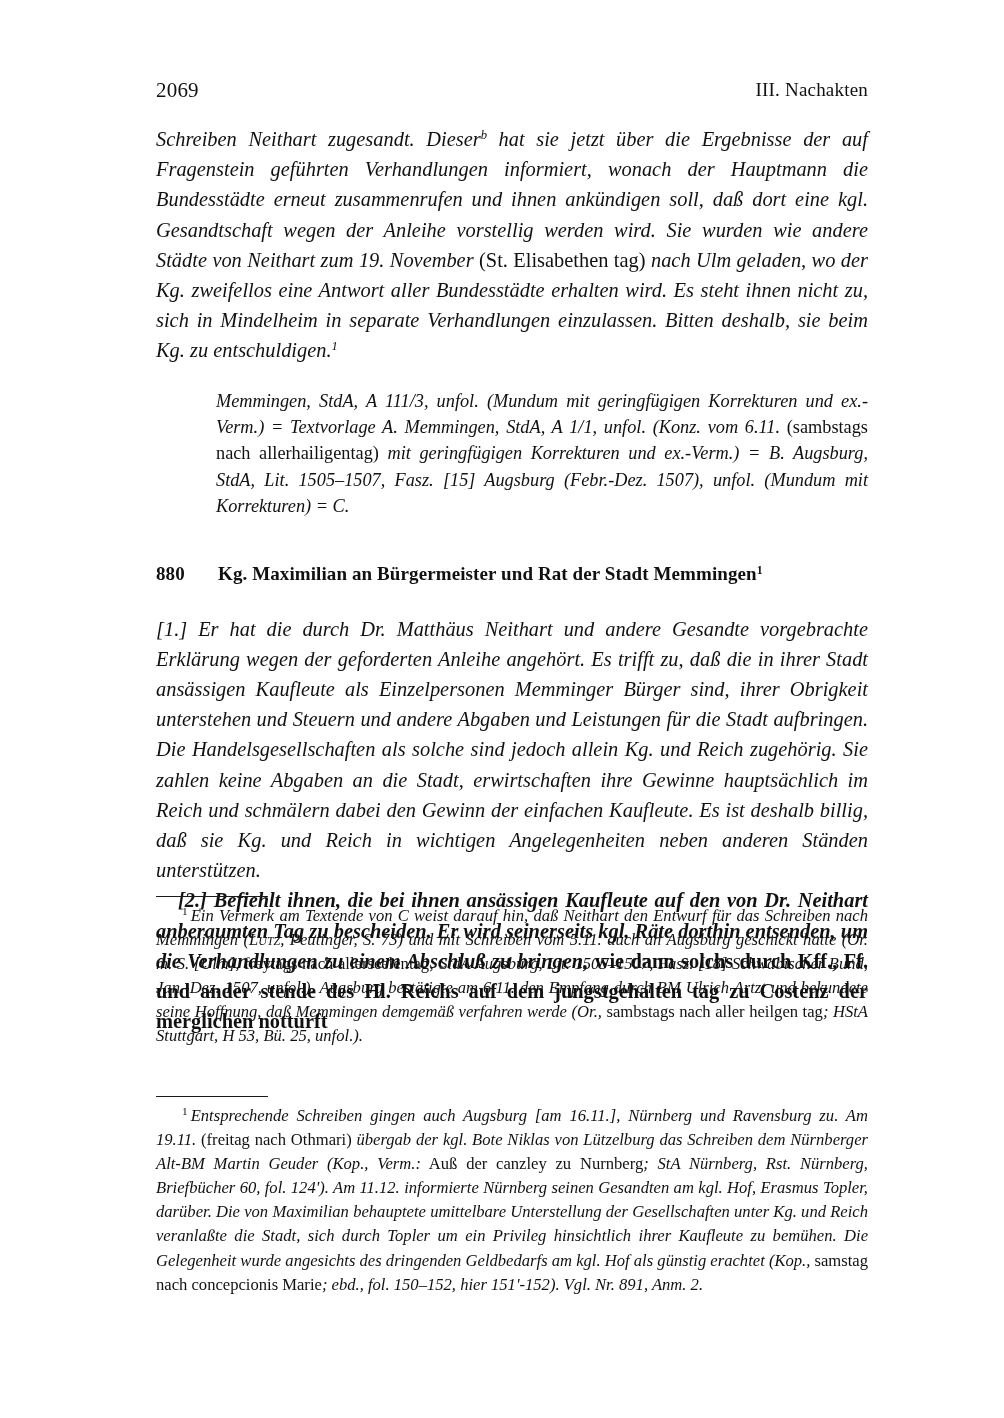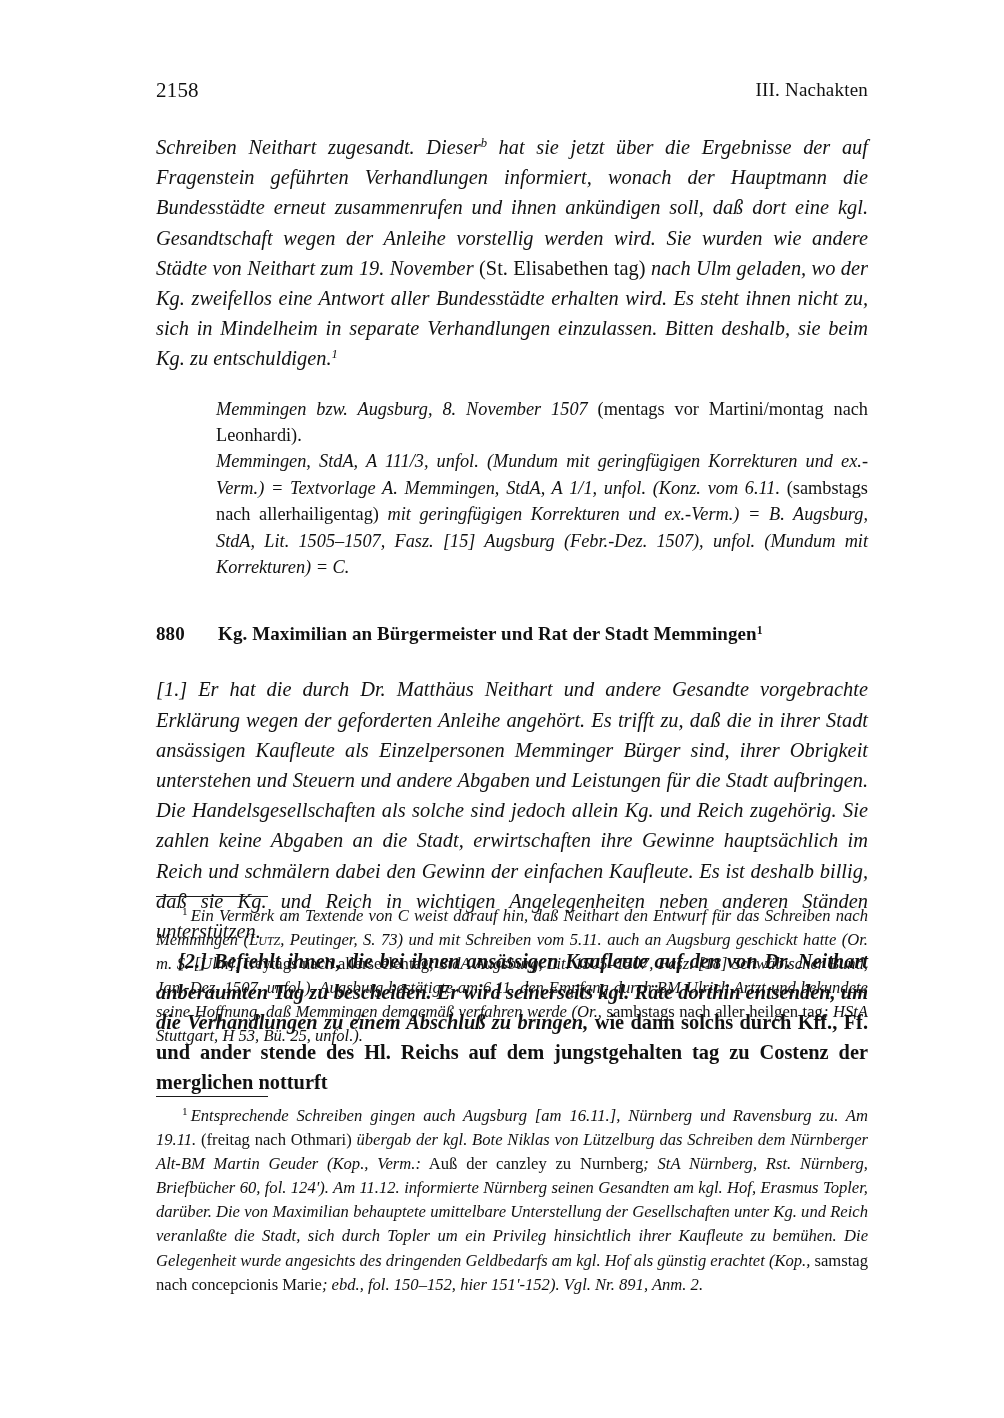--- a/index.html
+++ b/index.html
@@ -51,21 +51,20 @@
     font-size: 19px;
     letter-spacing: .2px;
   }
 
   
   .body-col {
     position: absolute;
     top: 124px;
     left: 156px;
     width: 712px;
-    margin-top: 8px;
   }
 
   p {
     margin: 0;
   }
 
   .para {
     font-style: italic;
     font-size: 20.4px;
     line-height: 30.2px;
@@ -176,30 +175,29 @@
   .fn-var { top: 893px; }
   .fn-one { top: 896px; }
   .fn-two { top: 1096px; }
 </style>
 </head>
 <body>
 
 <div class="page">
 
   <div class="running-head">
-    <span class="folio">2158</span>
+    <span class="folio">2069</span>
     <span class="head-title">III. Nachakten</span>
   </div>
 
   <div class="body-col">
 
     <p class="para cont"><span>Schreiben Neithart zugesandt. Dieser</span><sup>b</sup><span> hat sie jetzt über die Ergebnisse der auf Fragenstein geführten Verhandlungen informiert, wonach der Hauptmann die Bundesstädte erneut zusammenrufen und ihnen ankündigen soll, daß dort eine kgl. Gesandtschaft wegen der Anleihe vorstellig werden wird. Sie wurden wie andere Städte von Neithart zum 19. November </span><span class="rom">(St. Elisabethen tag)</span><span> nach Ulm geladen, wo der Kg. zweifellos eine Antwort aller Bundesstädte erhalten wird. Es steht ihnen nicht zu, sich in Mindelheim in separate Verhandlungen einzulassen. Bitten deshalb, sie beim Kg. zu entschuldigen.</span><sup>1</sup></p>
 
     <div class="apparatus">
-      <p><span>Memmingen bzw. Augsburg, 8. November 1507</span><span class="rom"> (mentags vor Martini/montag nach Leonhardi).</span></p>
       <p><span>Memmingen, StdA, A 111/3, unfol. (Mundum mit geringfügigen Korrekturen und ex.-Verm.) = Textvorlage A. Memmingen, StdA, A 1/1, unfol. (Konz. vom 6.11. </span><span class="rom">(sambstags nach allerhailigentag)</span><span> mit geringfügigen Korrekturen und ex.-Verm.) = B. Augsburg, StdA, Lit. 1505–1507, Fasz. [15] Augsburg (Febr.-Dez. 1507), unfol. (Mundum mit Korrekturen) = C.</span></p>
     </div>
 
     <p class="item-heading"><span class="num">880</span><span>Kg. Maximilian an Bürgermeister und Rat der Stadt Memmingen</span><sup class="rom">1</sup></p>
 
     <p class="para after-heading">[1.] Er hat die durch Dr. Matthäus Neithart und andere Gesandte vorgebrachte Erklärung wegen der geforderten Anleihe angehört. Es trifft zu, daß die in ihrer Stadt ansässigen Kaufleute als Einzelpersonen Memminger Bürger sind, ihrer Obrigkeit unterstehen und Steuern und andere Abgaben und Leistungen für die Stadt aufbringen. Die Handelsgesellschaften als solche sind jedoch allein Kg. und Reich zugehörig. Sie zahlen keine Abgaben an die Stadt, erwirtschaften ihre Gewinne hauptsächlich im Reich und schmälern dabei den Gewinn der einfachen Kaufleute. Es ist deshalb billig, daß sie Kg. und Reich in wichtigen Angelegenheiten neben anderen Ständen unterstützen.</p>
 
     <p class="para indent para-gap"><span>[2.] Befiehlt ihnen, die bei ihnen ansässigen Kaufleute auf den von Dr. Neithart anberaumten Tag zu bescheiden. Er wird seinerseits kgl. Räte dorthin entsenden, um die Verhandlungen zu einem Abschluß zu bringen,</span><span class="rom"> wie dann solchs durch Kff., Ff. und ander stende des Hl. Reichs auf dem jungstgehalten tag zu Costenz der merglichen notturft</span></p>
 
   </div>

